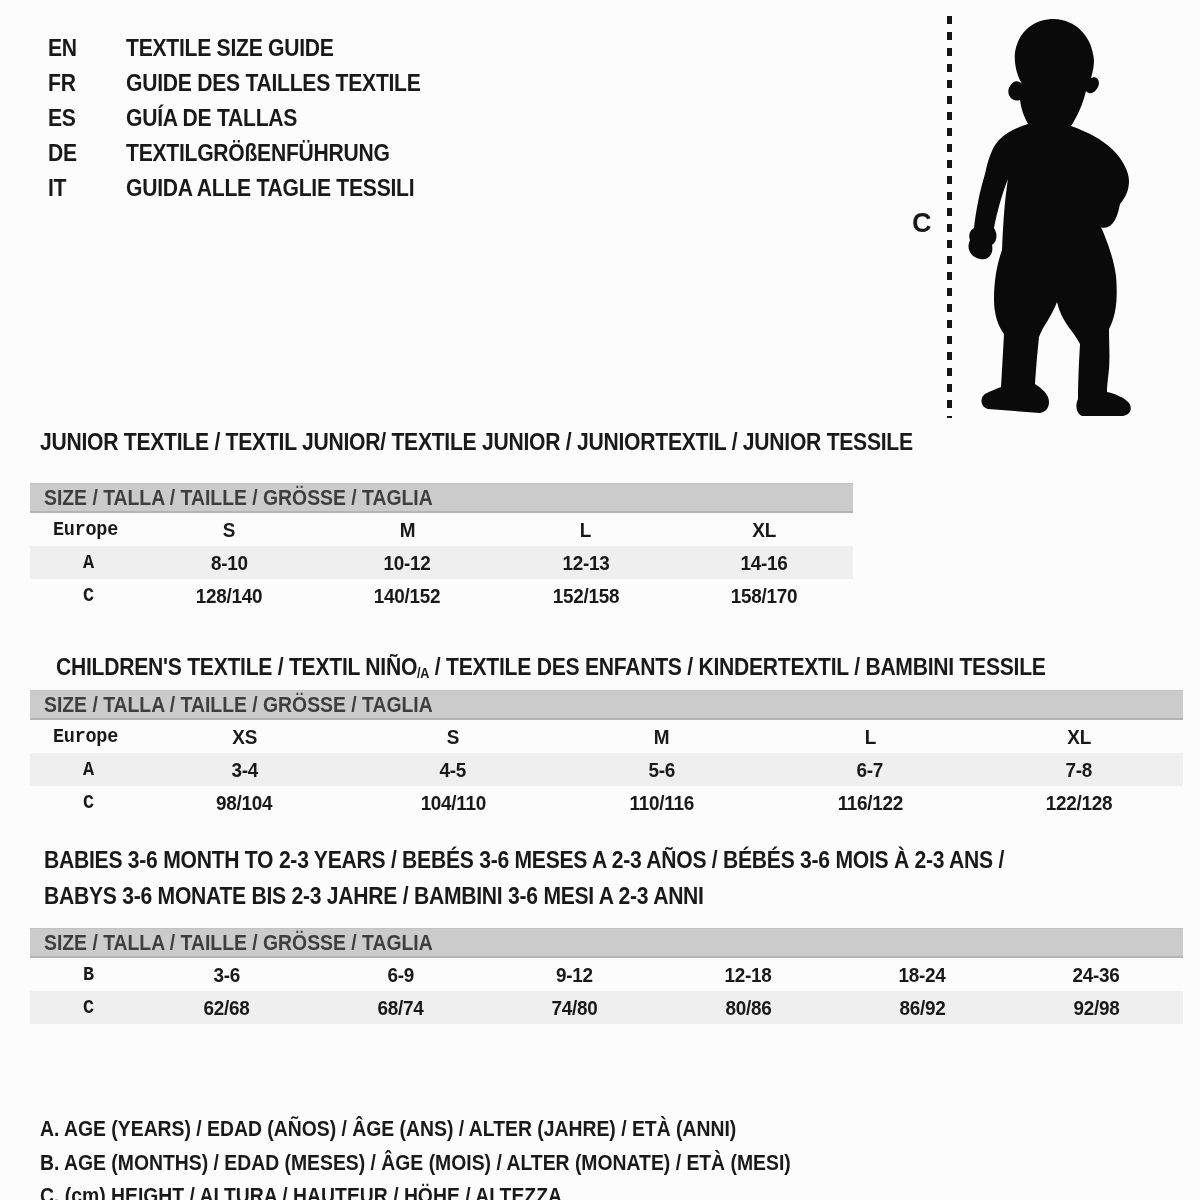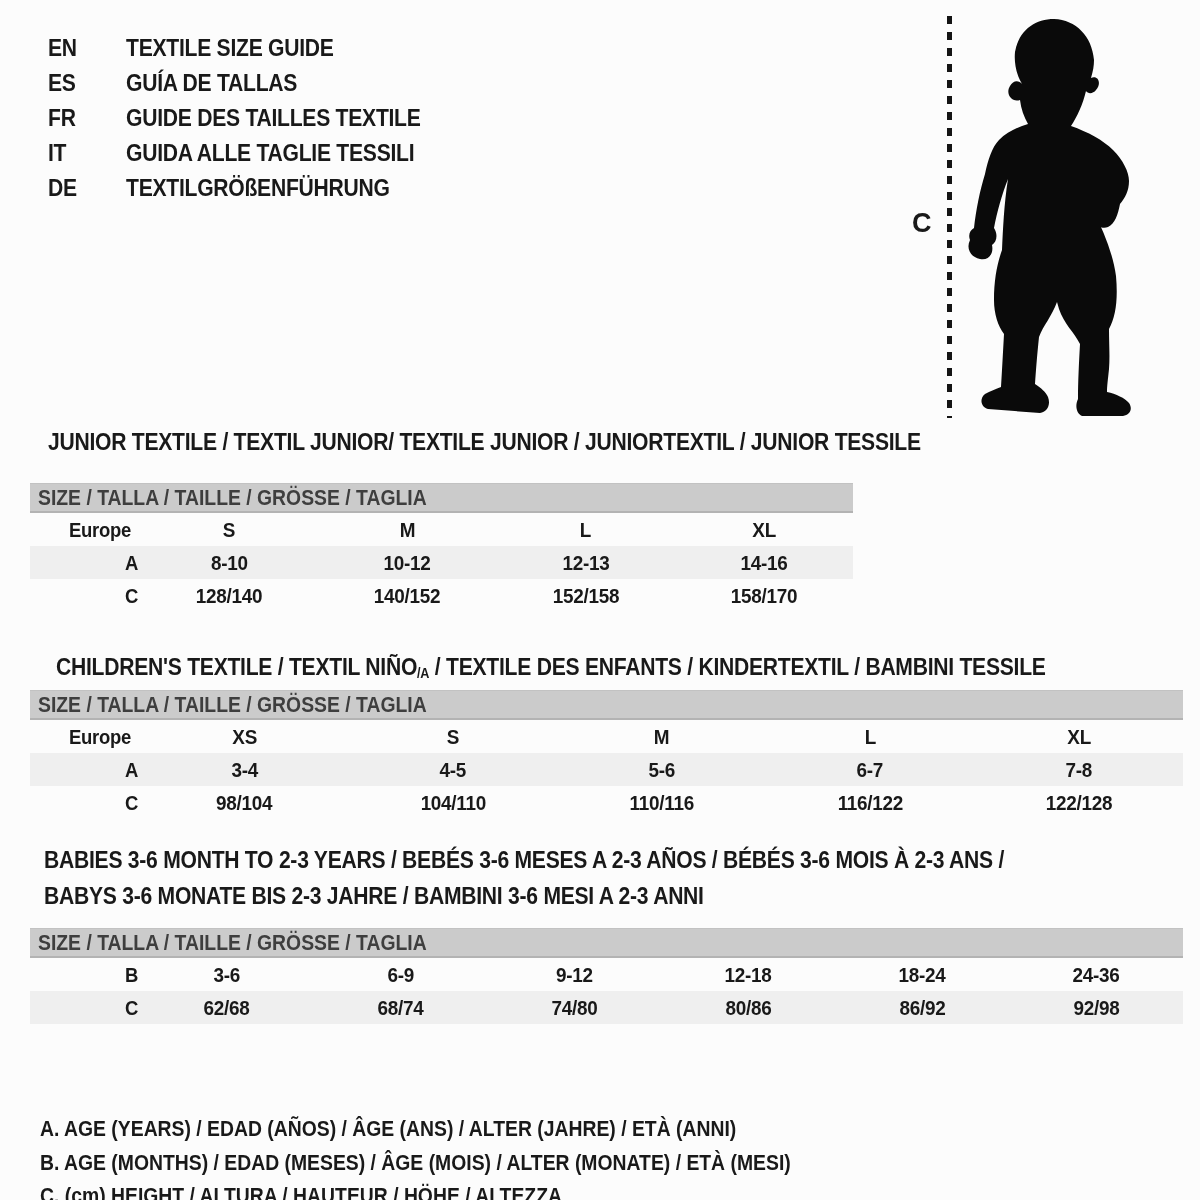--- a/index.html
+++ b/index.html
@@ -31,55 +31,55 @@
 
   
   .sec-title{position:absolute;font-size:24px;font-weight:bold;letter-spacing:-0.3px;line-height:36px;white-space:nowrap;}
   .title-sub{font-size:0.6em;vertical-align:-0.22em;}
 
   
   .size-table{position:absolute;box-sizing:border-box;}
   .thead{
     box-sizing:border-box;height:30px;display:flex;align-items:center;
     background:#cbcbcb;color:#3e3e3e;font-size:22px;font-weight:bold;
-    padding-left:8px;border-top:1px solid #c2c2c2;border-bottom:2px solid #b3b3b3;
+    padding-left:14px;border-top:1px solid #c2c2c2;border-bottom:2px solid #b3b3b3;
   }
   .trow{display:flex;align-items:center;height:33px;font-size:21px;font-weight:bold;letter-spacing:-0.3px;}
   .trow.stripe{background:#efefef;}
-  .rlabel{width:110px;flex:0 0 110px;padding-left:9px;box-sizing:border-box;text-align:right;}
+  .rlabel{width:110px;flex:0 0 110px;padding-left:9px;box-sizing:border-box;text-align:center;font-family:Liberation Mono, monospace;}
   .cell{flex:1;text-align:center;}
 
   
   .legend{position:absolute;left:40px;top:1112px;font-size:22px;font-weight:bold;line-height:33.5px;}
 </style>
 </head>
 <body>
 
 <div class="canvas">
 
   <section class="lang-block">
     <div class="lang-row">
       <span class="lang-code"><span class="cond">EN</span></span>
       <span class="cond">TEXTILE SIZE GUIDE</span>
     </div>
     <div class="lang-row">
+      <span class="lang-code"><span class="cond">FR</span></span>
+      <span class="cond">GUIDE DES TAILLES TEXTILE</span>
+    </div>
+    <div class="lang-row">
       <span class="lang-code"><span class="cond">ES</span></span>
       <span class="cond">GUÍA DE TALLAS</span>
     </div>
     <div class="lang-row">
-      <span class="lang-code"><span class="cond">FR</span></span>
-      <span class="cond">GUIDE DES TAILLES TEXTILE</span>
+      <span class="lang-code"><span class="cond">DE</span></span>
+      <span class="cond">TEXTILGRÖßENFÜHRUNG</span>
     </div>
     <div class="lang-row">
       <span class="lang-code"><span class="cond">IT</span></span>
       <span class="cond">GUIDA ALLE TAGLIE TESSILI</span>
-    </div>
-    <div class="lang-row">
-      <span class="lang-code"><span class="cond">DE</span></span>
-      <span class="cond">TEXTILGRÖßENFÜHRUNG</span>
     </div>
   </section>
 
   <span class="c-label">C</span>
   <div class="dash-line"></div>
   <svg class="silhouette" width="190" height="410" viewBox="0 0 190 410" aria-hidden="true">
     <path fill="#0a0a0a" d="M96 5
       C118 6 134 22 136 46
       C136 52 135 57 133 64
       C140 61 144 69 138 76
@@ -121,21 +121,21 @@
       C18 196 22 176 27 160
       C30 146 34 133 41 126
       C49 118 60 113 70 110
       C66 103 63 95 62 86
       C54 89 47 80 52 72
       C55 66 61 66 64 70
       C58 60 56 48 57 38
       C61 16 77 5 96 5 Z"></path>
   </svg>
 
-  <h2 class="sec-title" style="left:48px;top:424px;margin:0;">
+  <h2 class="sec-title" style="left:40px;top:424px;margin:0;">
     <span class="cond">JUNIOR TEXTILE / TEXTIL JUNIOR/ TEXTILE JUNIOR / JUNIORTEXTIL / JUNIOR TESSILE</span>
   </h2>
   <div class="size-table" style="left:30px;top:483px;width:823px;">
     <div class="thead">
       <span class="cond">SIZE / TALLA / TAILLE / GRÖSSE / TAGLIA</span>
     </div>
     <div class="trow">
       <span class="rlabel"><span class="cond">Europe</span></span>
       <span class="cell"><span class="cond-c">S</span></span>
       <span class="cell"><span class="cond-c">M</span></span>

